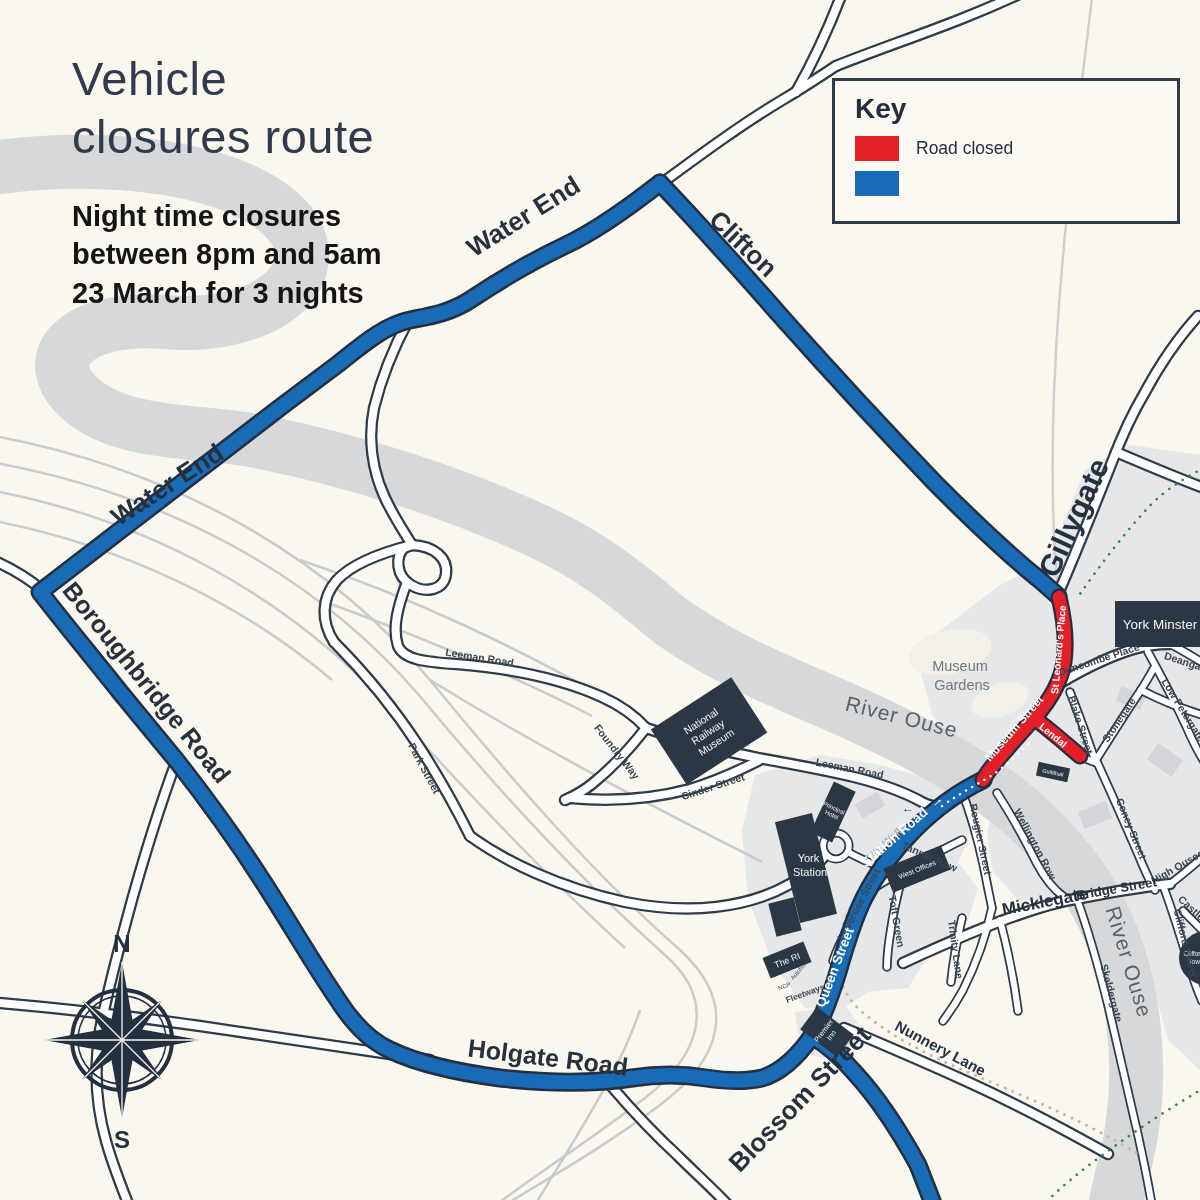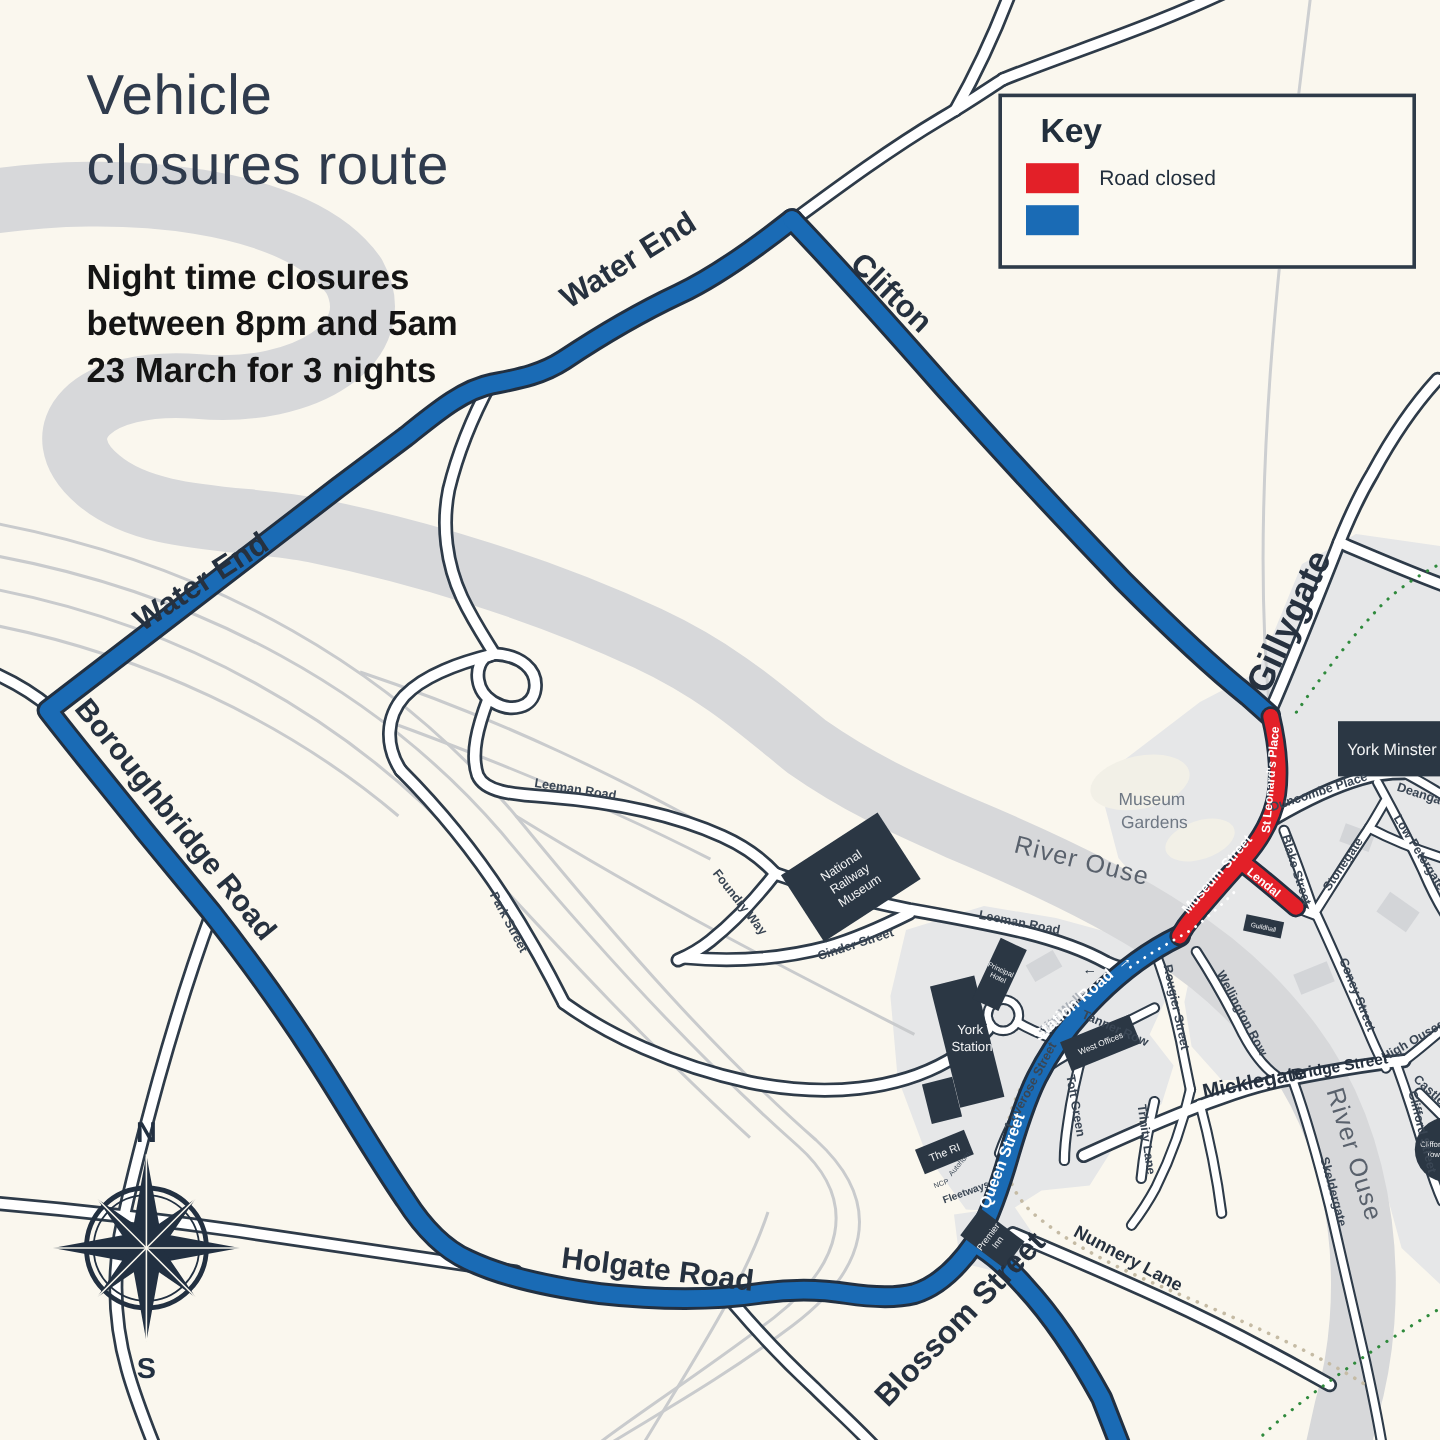--- a/index.html
+++ b/index.html
@@ -30,25 +30,25 @@
   .onred-sm{fill:#FFFFFF;font-weight:bold;font-size:10px;}
   .river-lbl{fill:#59616C;font-size:21px;font-weight:500;letter-spacing:1px;}
   .area-lbl{fill:#6F7884;font-size:14.5px;font-weight:500;}
   .poi-box{fill:#2B3744;}
   .poi-txt{fill:#F2F3F4;font-weight:500;}
   .compass{fill:#223041;}
 
   
   .title-block{position:absolute;left:72px;top:50px;}
   .title-line{font-size:47px;font-weight:400;color:#2F3B4D;line-height:1.24;letter-spacing:.5px;}
-  .subtitle{margin-top:46px;}
+  .subtitle{margin-top:30px;}
   .subtitle-line{font-size:29px;font-weight:700;color:#141414;line-height:1.34;}
   .key-box{position:absolute;left:832px;top:78px;width:348px;box-sizing:border-box;
     border:3px solid #2E3B49;background:#FBF9F1;padding:12px 20px 16px;}
-  .key-title{font-size:28px;font-weight:800;color:#222F3D;margin-bottom:10px;margin-left:12px;}
+  .key-title{font-size:28px;font-weight:800;color:#222F3D;margin-bottom:10px;}
   .key-row{display:flex;gap:17px;align-items:center;margin-bottom:9px;}
   .swatch{width:44px;height:25px;flex:none;margin-top:1px;}
   .key-label{font-size:17.5px;color:#222F3D;line-height:1.28;font-weight:500;width:225px;}
 </style>
 </head>
 <body>
 
 <div id="stage">
 <svg viewBox="0 0 1200 1200" width="1200" height="1200">
   <defs>

